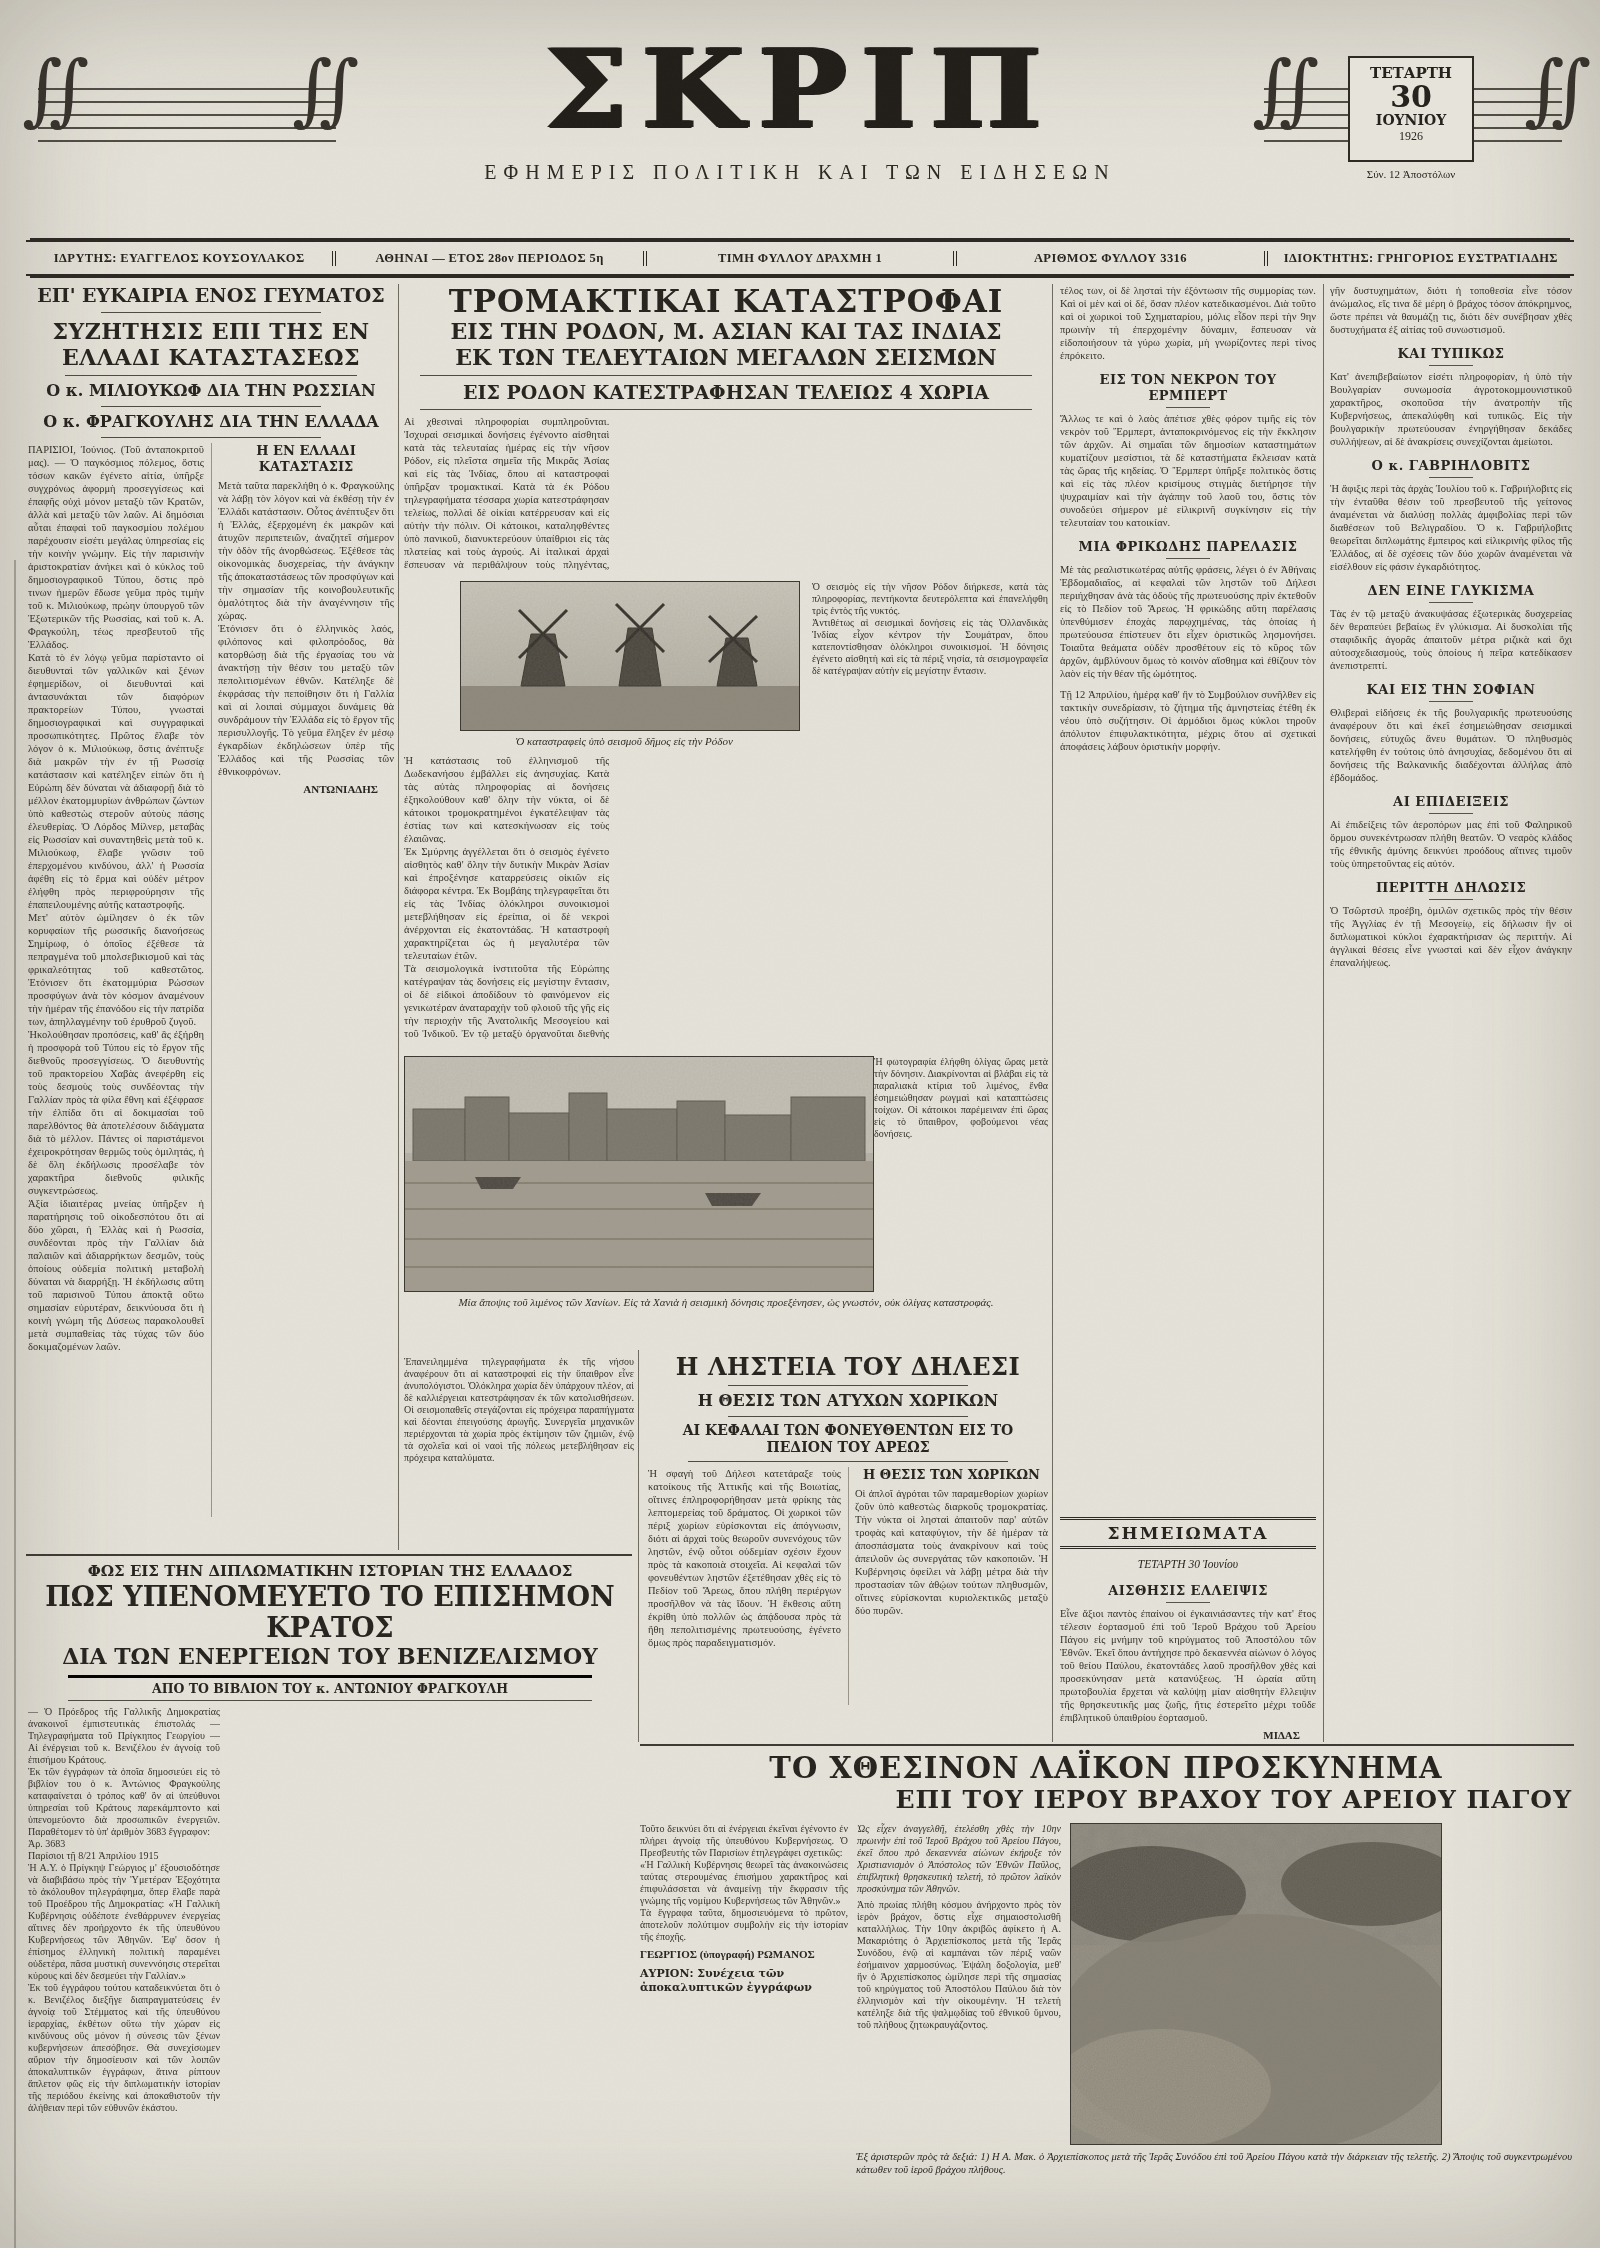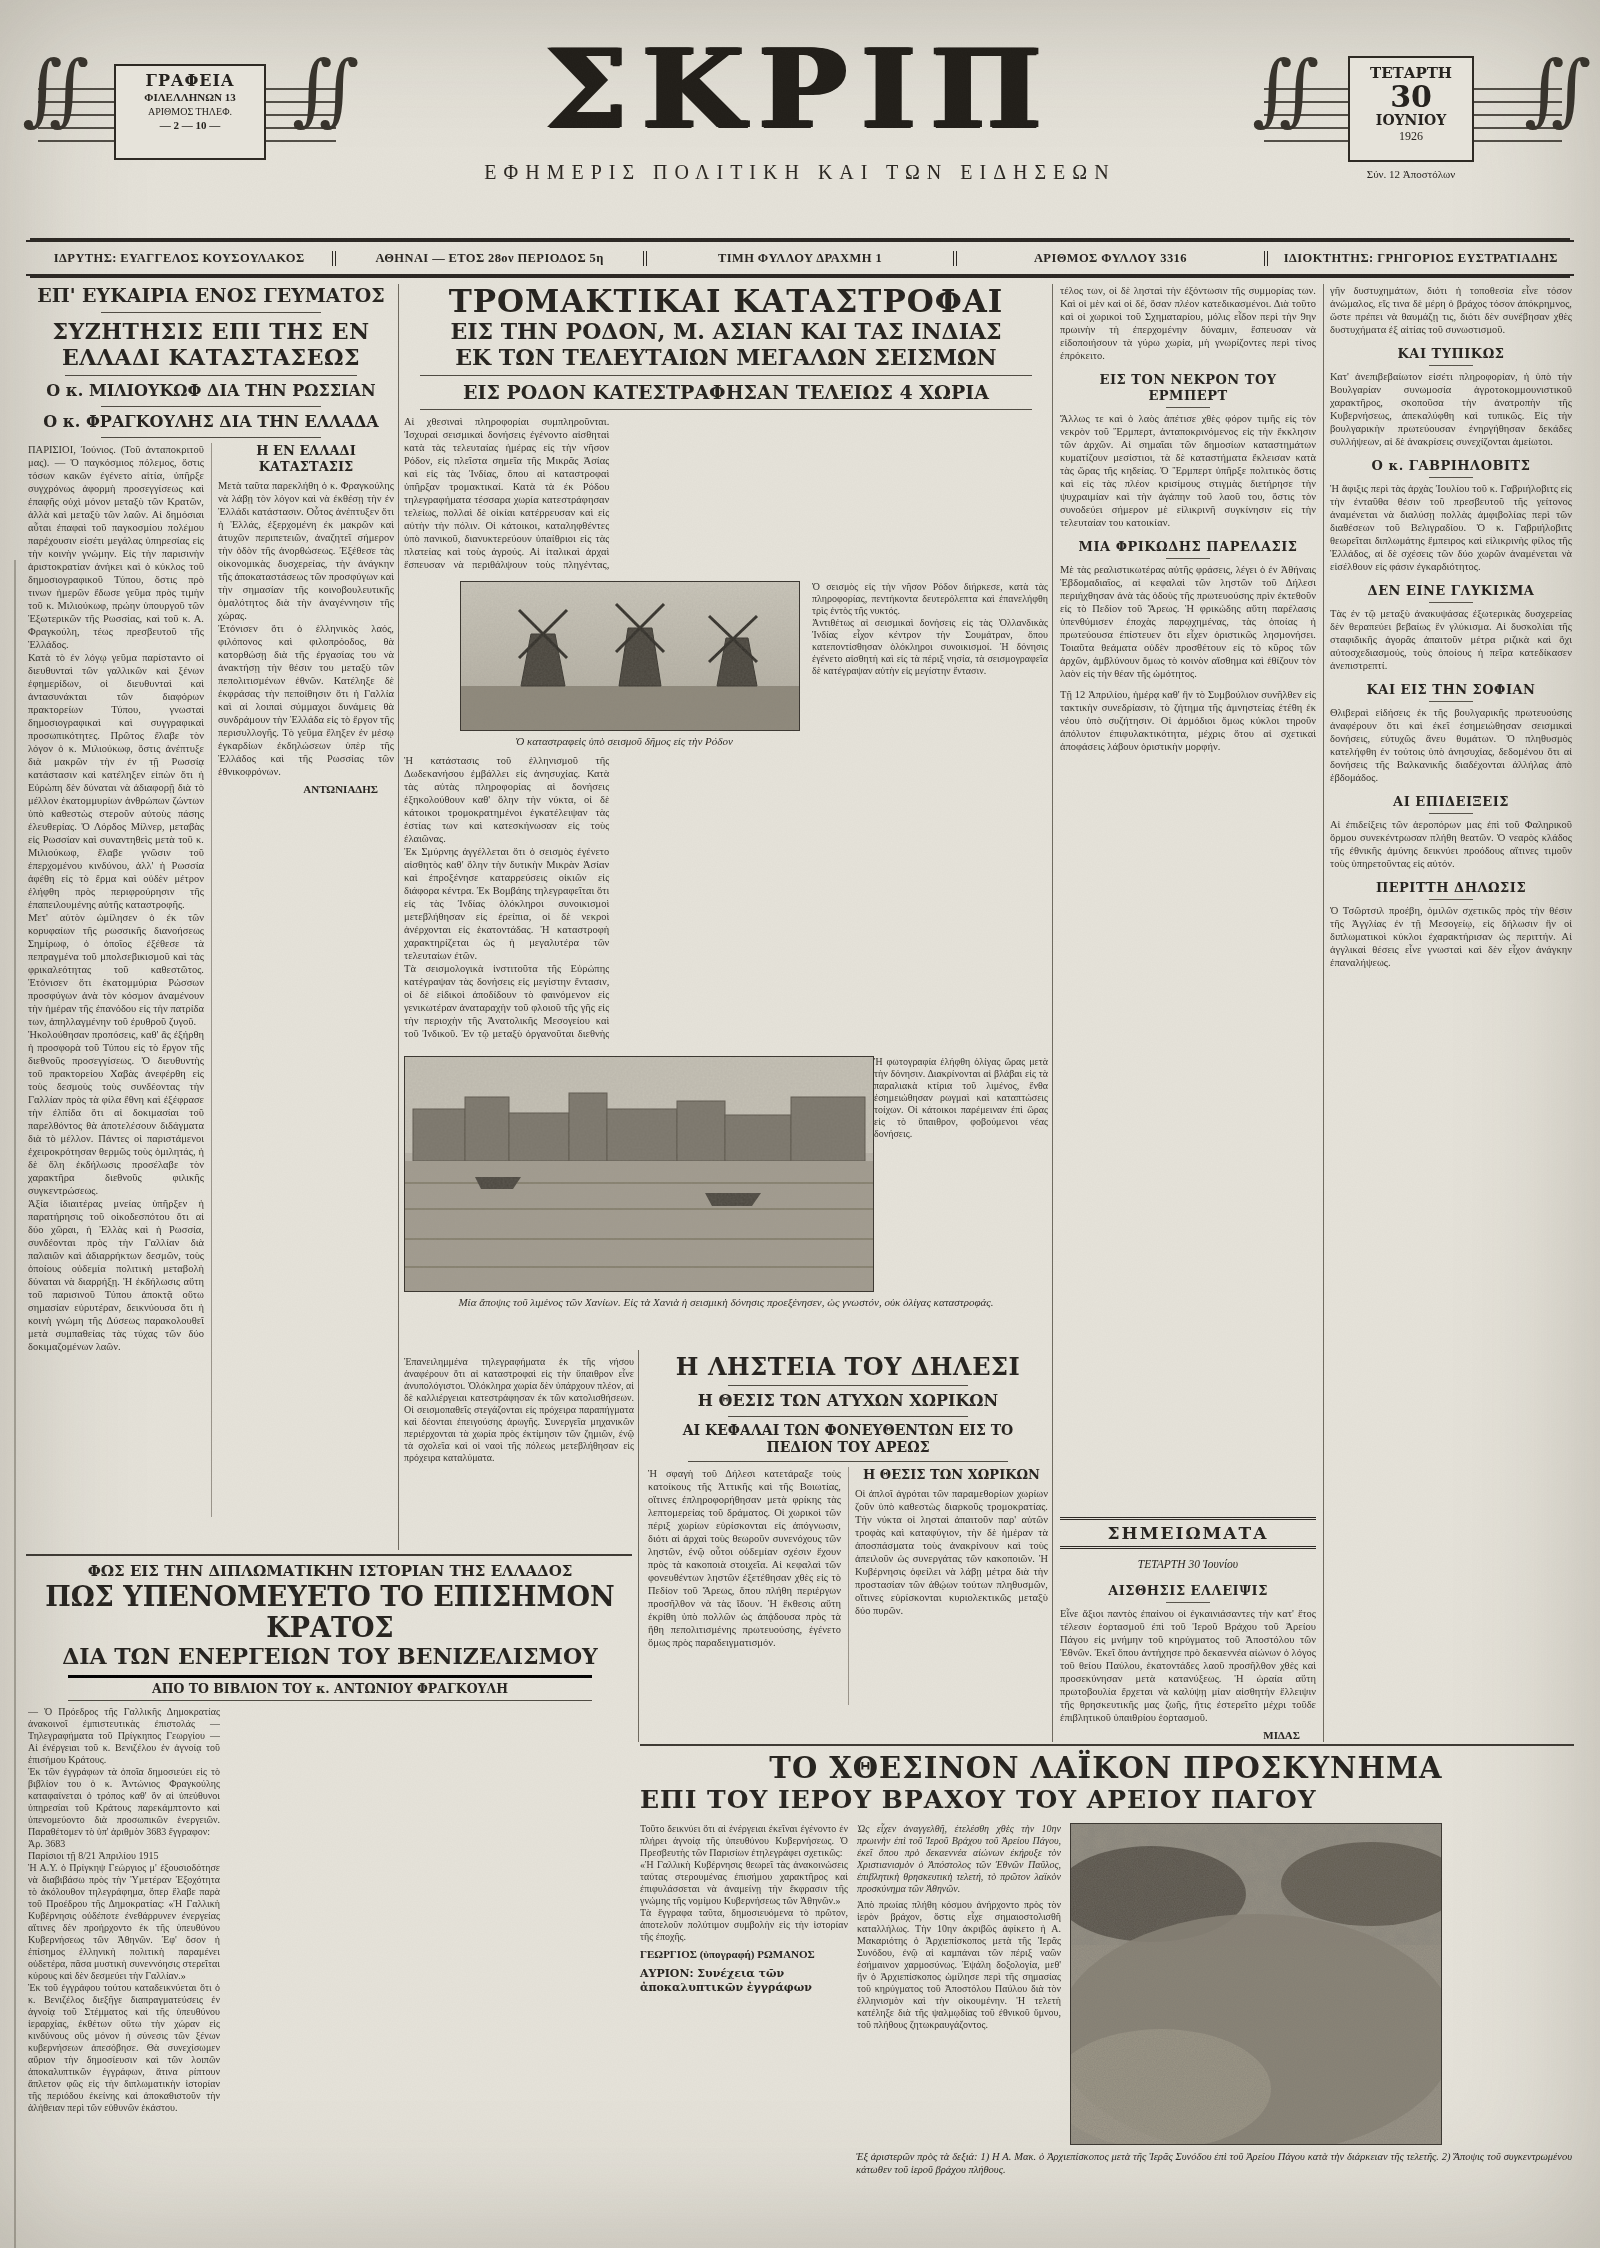--- a/index.html
+++ b/index.html
@@ -90,47 +90,41 @@
   
   .ven-kick { font: bold 15px/19px "DejaVu Serif", serif; text-align:center; }
   .ven-h1 { font: bold 27px/31px "DejaVu Serif", serif; text-align:center; }
   .ven-h2 { font: bold 22px/27px "DejaVu Serif", serif; text-align:center; }
   .ven-sub { font: bold 12.5px/16px "DejaVu Serif", serif; text-align:center;
              border-top:3px solid #000000; border-bottom:1px solid #4e4a42;
              margin:5px 40px; padding:3px 0; }
 
   
   .pil-h1 { font: bold 29px/33px "DejaVu Serif", serif; text-align:center; letter-spacing:1px; }
-  .pil-h2 { font: bold 25px/30px "DejaVu Serif", serif; text-align:left; letter-spacing:1px; }
+  .pil-h2 { font: bold 25px/30px "DejaVu Serif", serif; text-align:right; letter-spacing:1px; }
   .prow { display:flex; gap:9px; margin-top:8px; }
   .tomorrow { font: bold 11px/14px "DejaVu Serif", serif; margin-top:6px; }
   .pil-cap { font: italic 10.5px/13px "Liberation Serif", serif; text-align:justify; margin-top:5px; }
 
   .scan-edge { position:absolute; left:14px; top:560px; width:2px; height:1688px; background:#7e7a6e; opacity:.6; }
   .grain { position:absolute; left:0; top:0; pointer-events:none; }
 </style>
 </head>
 <body>
 
 <div class="page">
 
   <header class="abs" style="left:0;top:0;width:1600px;height:236px">
     <div class="staff" style="left:38px;top:88px;width:298px"></div>
     <div class="staff" style="left:1264px;top:88px;width:298px"></div>
     <span class="orn" style="left:22px;top:50px">∫∫</span>
     <span class="orn" style="left:292px;top:50px">∫∫</span>
     <span class="orn" style="left:1252px;top:50px">∫∫</span>
     <span class="orn" style="left:1524px;top:50px">∫∫</span>
 
-    <div class="officebox" style="left:114px;top:64px;width:152px;height:96px">
-      <div class="l1">ΓΡΑΦΕΙΑ</div>
-      <div class="l2">ΦΙΛΕΛΛΗΝΩΝ 13</div>
-      <div class="l3">ΑΡΙΘΜΟΣ ΤΗΛΕΦ.</div>
-      <div class="l4">— 2 — 10 —</div>
-    </div>
 
     <h1 class="logo">ΣΚΡΙΠ</h1>
     <div class="mast-sub">ΕΦΗΜΕΡΙΣ ΠΟΛΙΤΙΚΗ ΚΑΙ ΤΩΝ ΕΙΔΗΣΕΩΝ</div>
 
     <div class="datebox" style="left:1348px;top:56px;width:126px;height:106px">
       <div class="d1">ΤΕΤΑΡΤΗ</div>
       <div class="d2">30</div>
       <div class="d3">ΙΟΥΝΙΟΥ</div>
       <div class="d4">1926</div>
     </div>

